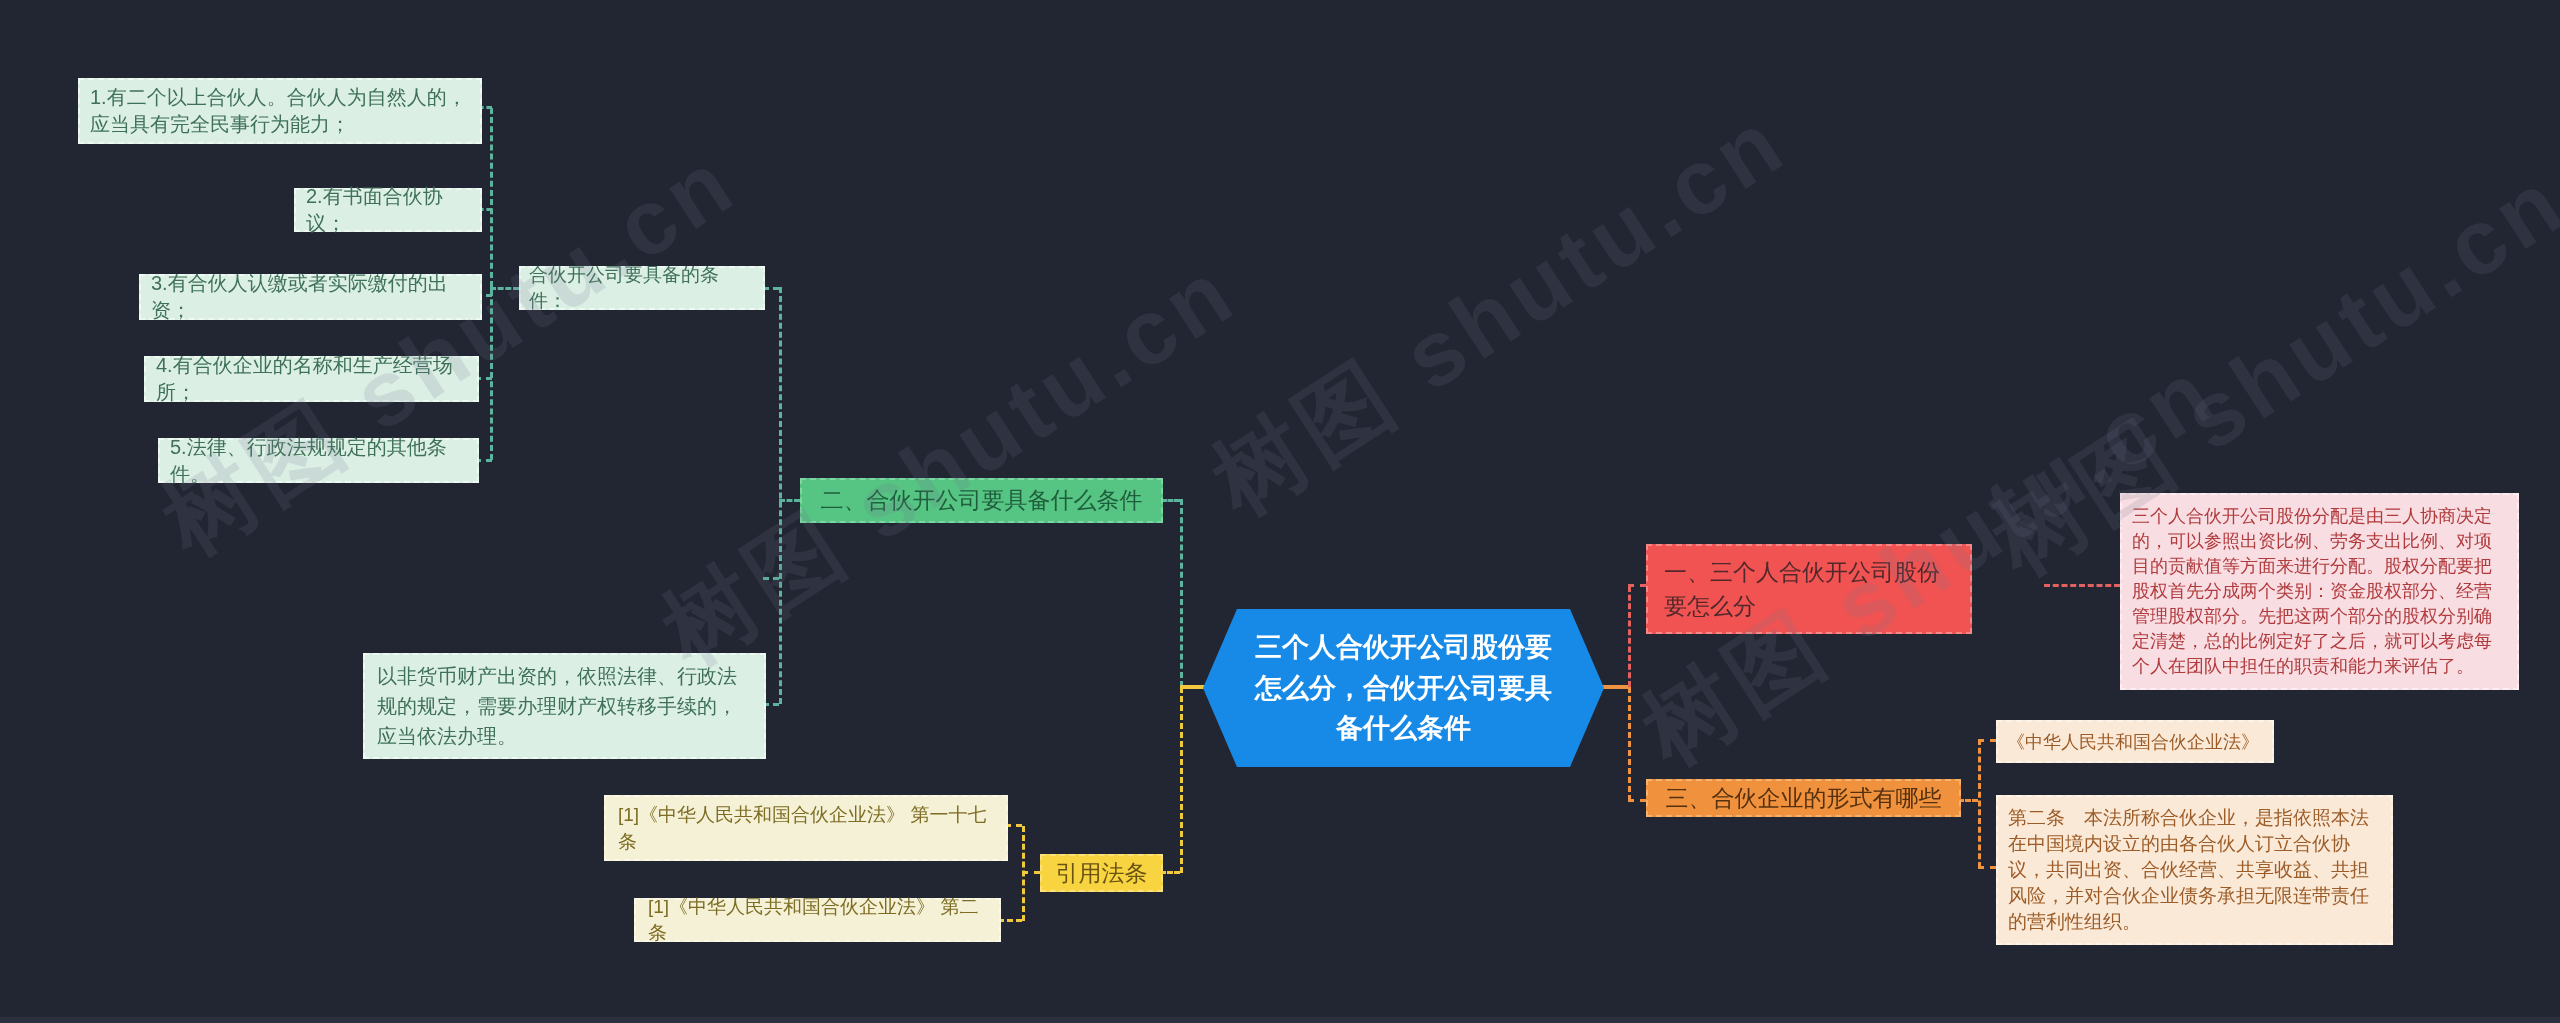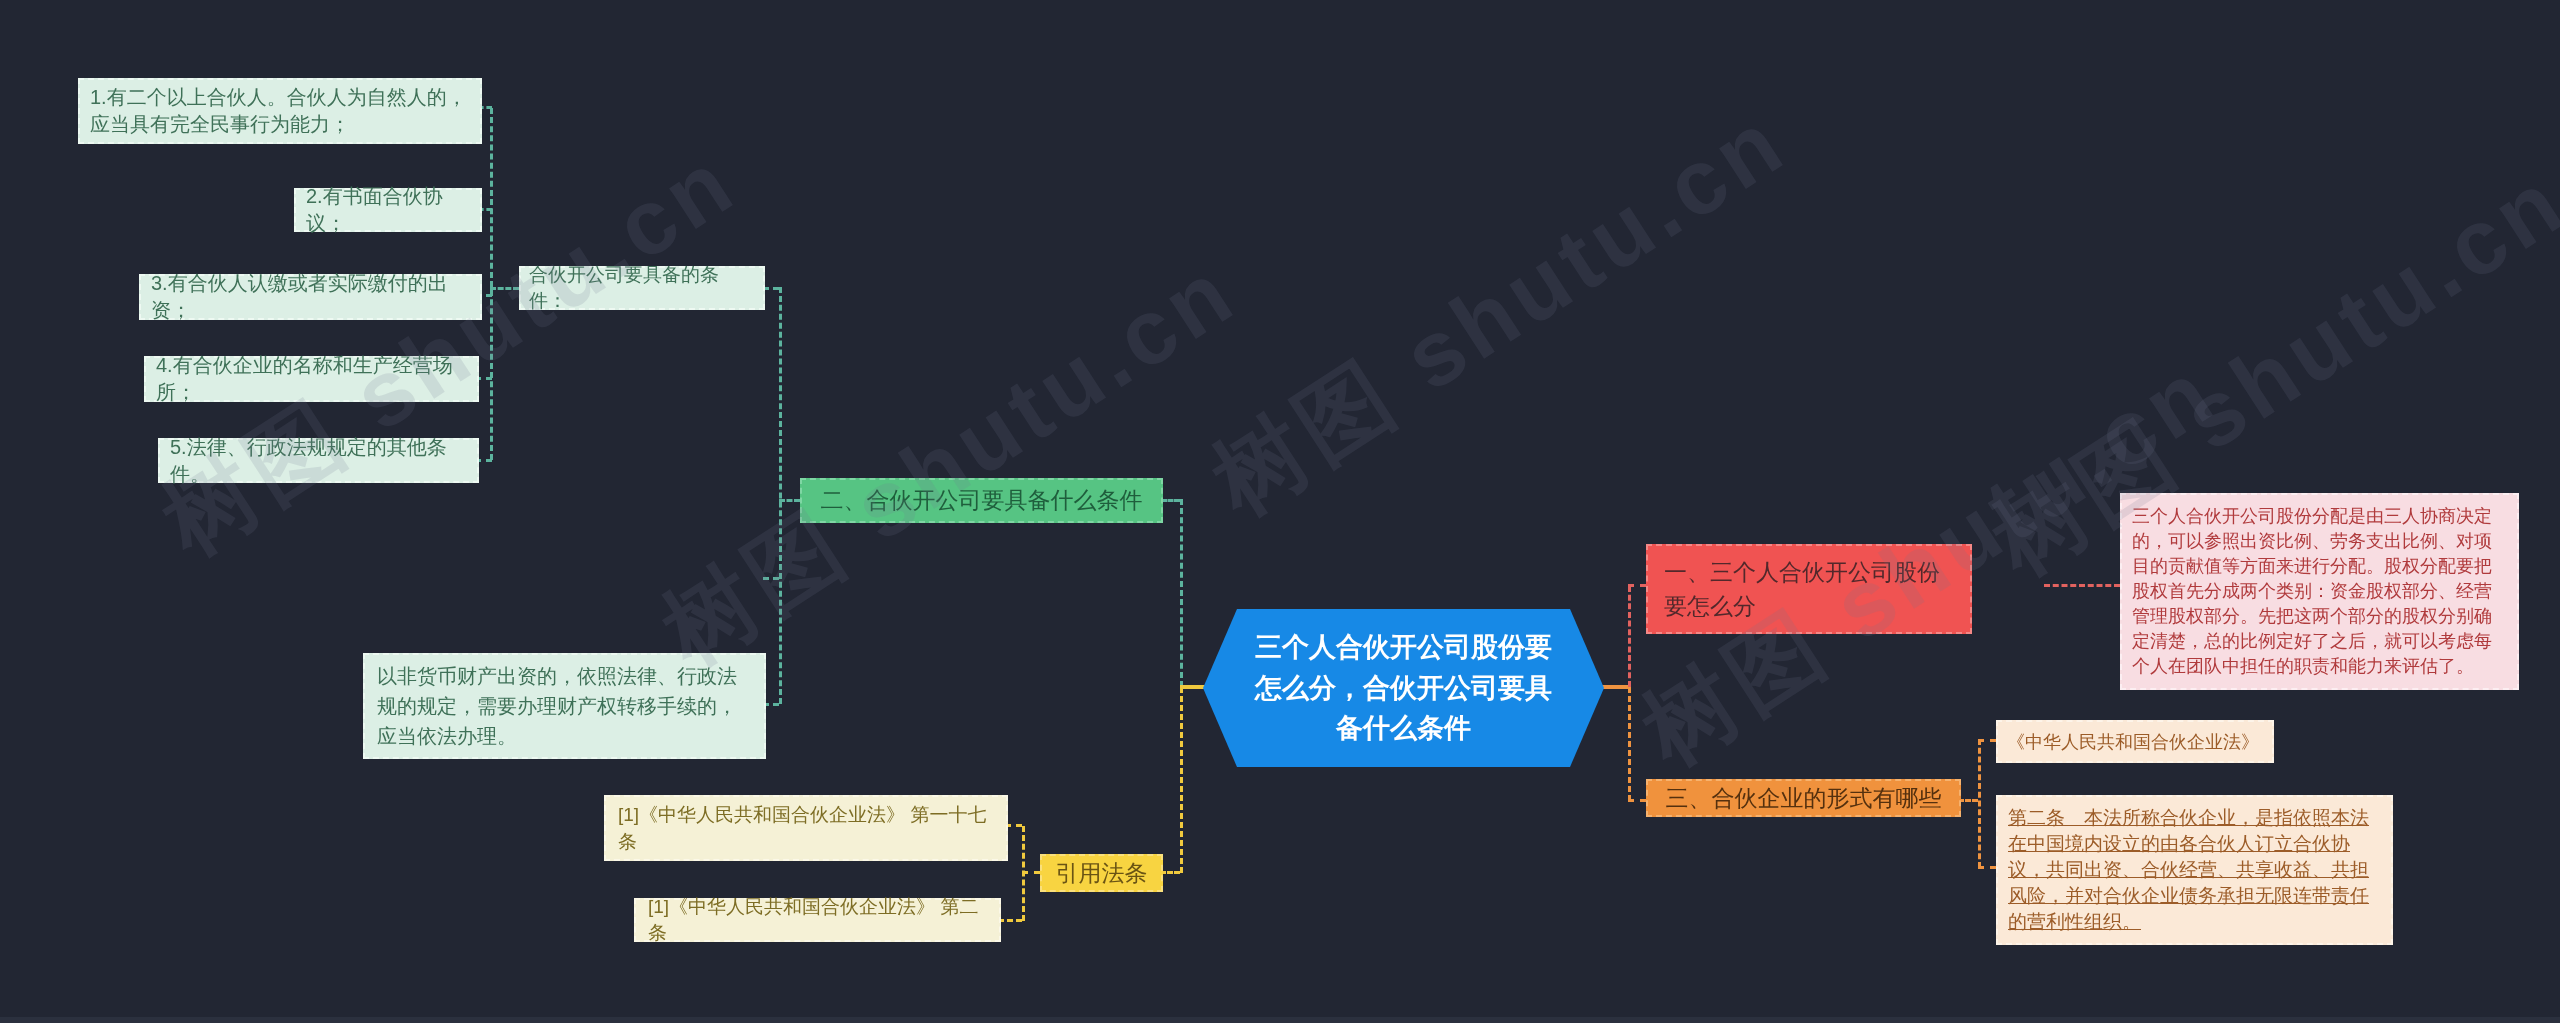--- a/index.html
+++ b/index.html
@@ -93,20 +93,20 @@
 
   <div class="box greennode ctr" style="left:800px;top:478px;width:363px;height:45px;font-size:23px;padding:0 8px;">二、合伙开公司要具备什么条件</div>
 
   <div class="hex" style="left:1203px;top:609px;width:401px;height:158px;">三个人合伙开公司股份要怎么分，合伙开公司要具备什么条件</div>
 
   <div class="box rednode" style="left:1646px;top:544px;width:326px;min-height:85px;font-size:23px;line-height:34px;padding:9px 16px;">一、三个人合伙开公司股份要怎么分</div>
   <div class="box pink" style="left:2120px;top:493px;width:399px;min-height:193px;font-size:18px;line-height:25px;padding:9px 10px;">三个人合伙开公司股份分配是由三人协商决定的，可以参照出资比例、劳务支出比例、对项目的贡献值等方面来进行分配。股权分配要把股权首先分成两个类别：资金股权部分、经营管理股权部分。先把这两个部分的股权分别确定清楚，总的比例定好了之后，就可以考虑每个人在团队中担任的职责和能力来评估了。</div>
 
   <div class="box orangenode ctr" style="left:1646px;top:779px;width:315px;height:38px;font-size:23px;padding:0 8px;">三、合伙企业的形式有哪些</div>
   <div class="box peach vcenter" style="left:1996px;top:720px;width:278px;height:43px;font-size:18px;padding:0 9px;">《中华人民共和国合伙企业法》</div>
-  <div class="box peach" style="left:1996px;top:795px;width:397px;min-height:147px;font-size:19px;line-height:26px;padding:8px 10px;text-decoration:underline;">第二条　本法所称合伙企业，是指依照本法在中国境内设立的由各合伙人订立合伙协议，共同出资、合伙经营、共享收益、共担风险，并对合伙企业债务承担无限连带责任的营利性组织。</div>
+  <div class="box peach" style="left:1996px;top:795px;width:397px;min-height:147px;font-size:19px;line-height:26px;padding:8px 10px;">第二条　本法所称合伙企业，是指依照本法在中国境内设立的由各合伙人订立合伙协议，共同出资、合伙经营、共享收益、共担风险，并对合伙企业债务承担无限连带责任的营利性组织。</div>
 
   <div class="box yellownode ctr" style="left:1040px;top:854px;width:123px;height:38px;font-size:23px;padding:0 4px;">引用法条</div>
   <div class="box cream" style="left:604px;top:795px;width:404px;min-height:62px;font-size:19px;line-height:27px;padding:4px 12px;">[1]《中华人民共和国合伙企业法》 第一十七条</div>
   <div class="box cream vcenter" style="left:634px;top:898px;width:367px;height:44px;font-size:19px;padding:0 12px;">[1]《中华人民共和国合伙企业法》 第二条</div>
 
   <div class="strip"></div>
 </div>
 
 </body></html>

